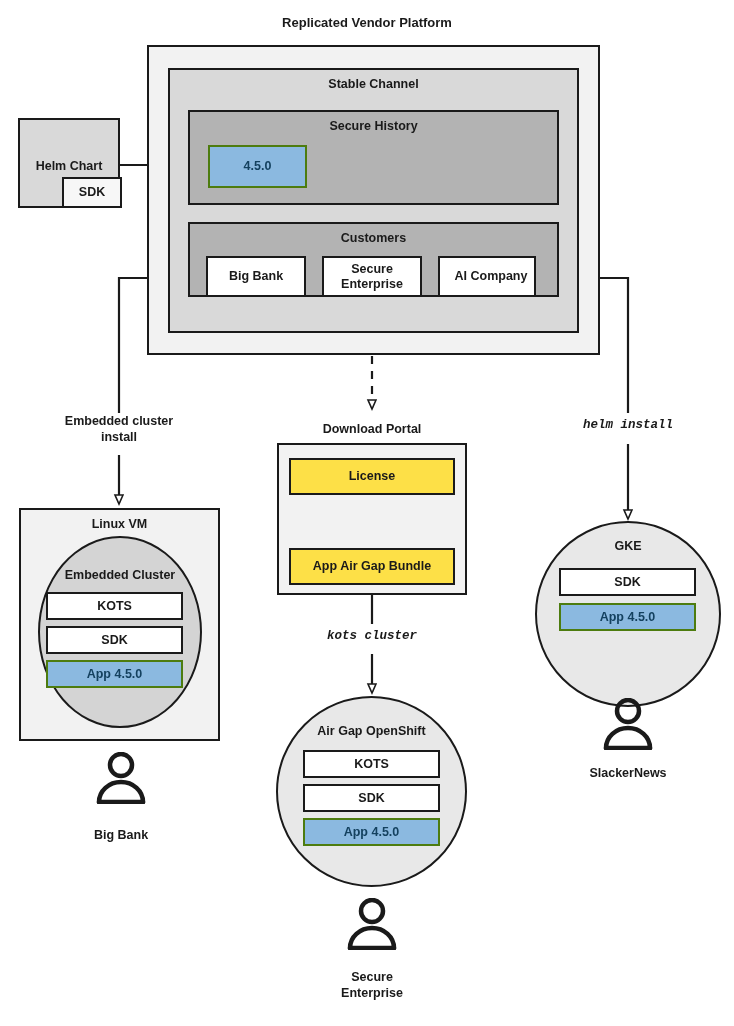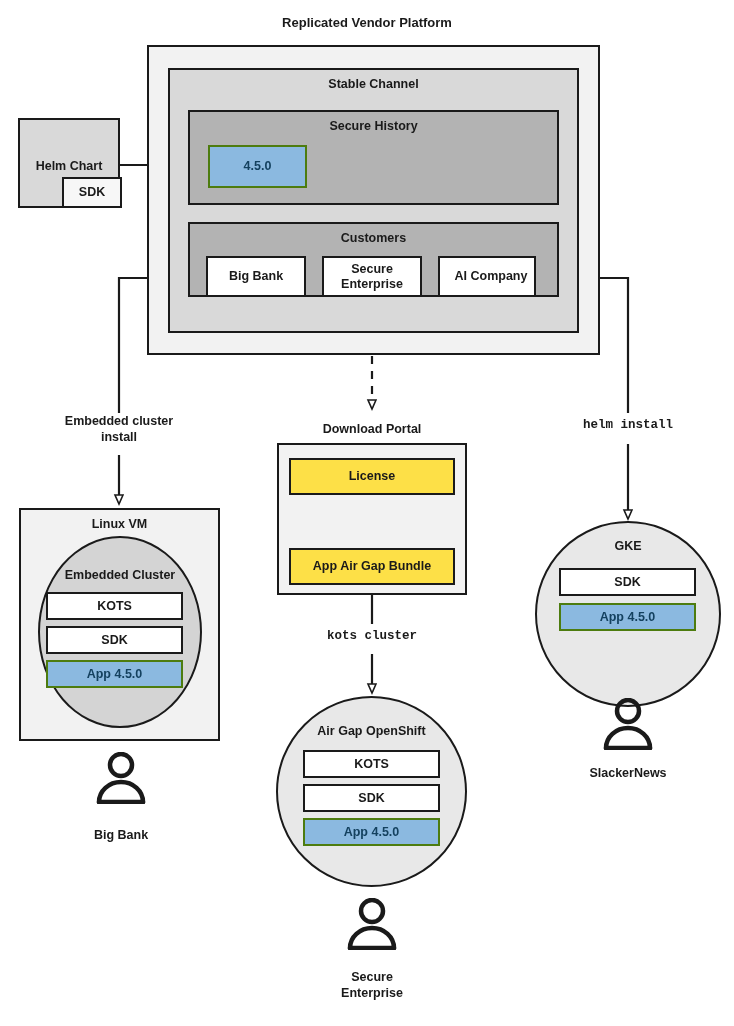--- a/index.html
+++ b/index.html
@@ -18,21 +18,21 @@
   .abs{position:absolute;box-sizing:border-box;}
   .lbl{
     position:absolute;
     font-size:12.5px;font-weight:bold;
     text-align:center;line-height:1.25;
     color:#1a1a1a;
     white-space:pre-line;
   }
   .mono{
     font-family:"Liberation Mono", "DejaVu Sans Mono", monospace;
-    font-weight:bold;font-size:13px;letter-spacing:0px;
+    font-weight:bold;font-size:13px;letter-spacing:0px;font-style:italic;
   }
 
   
   .panel{border:2px solid #1a1a1a;}
   .panel-l1{background:#f2f2f2;}
   .panel-l2{background:#d9d9d9;}
   .panel-l3{background:#b3b3b3;}
 
   .panel-title{
     position:absolute;left:0;right:0;top:7px;

